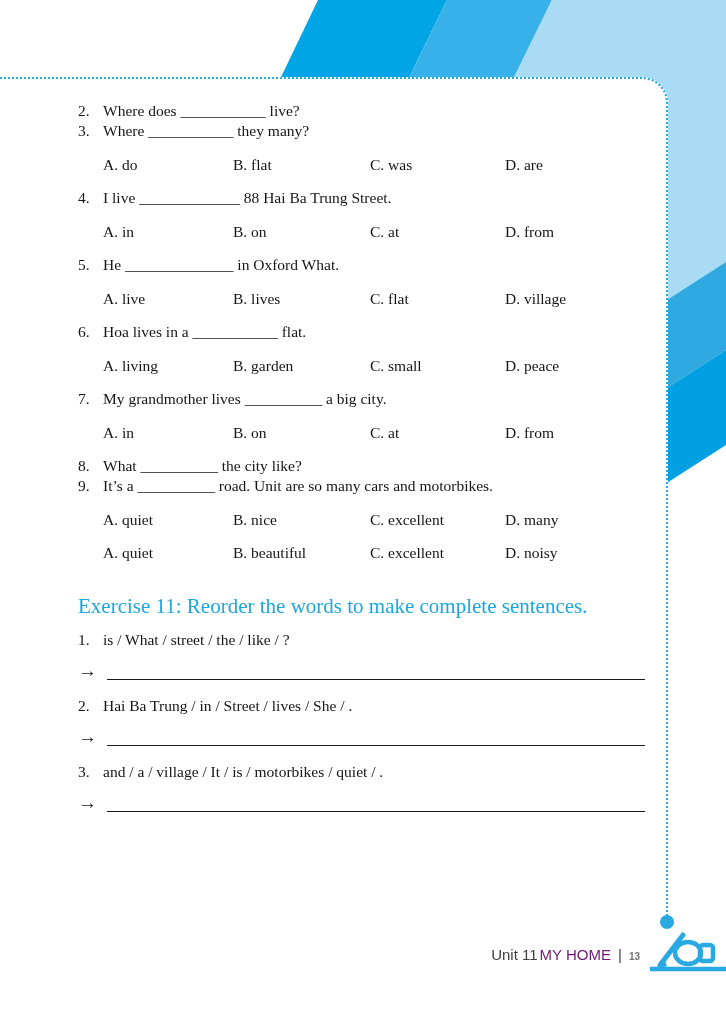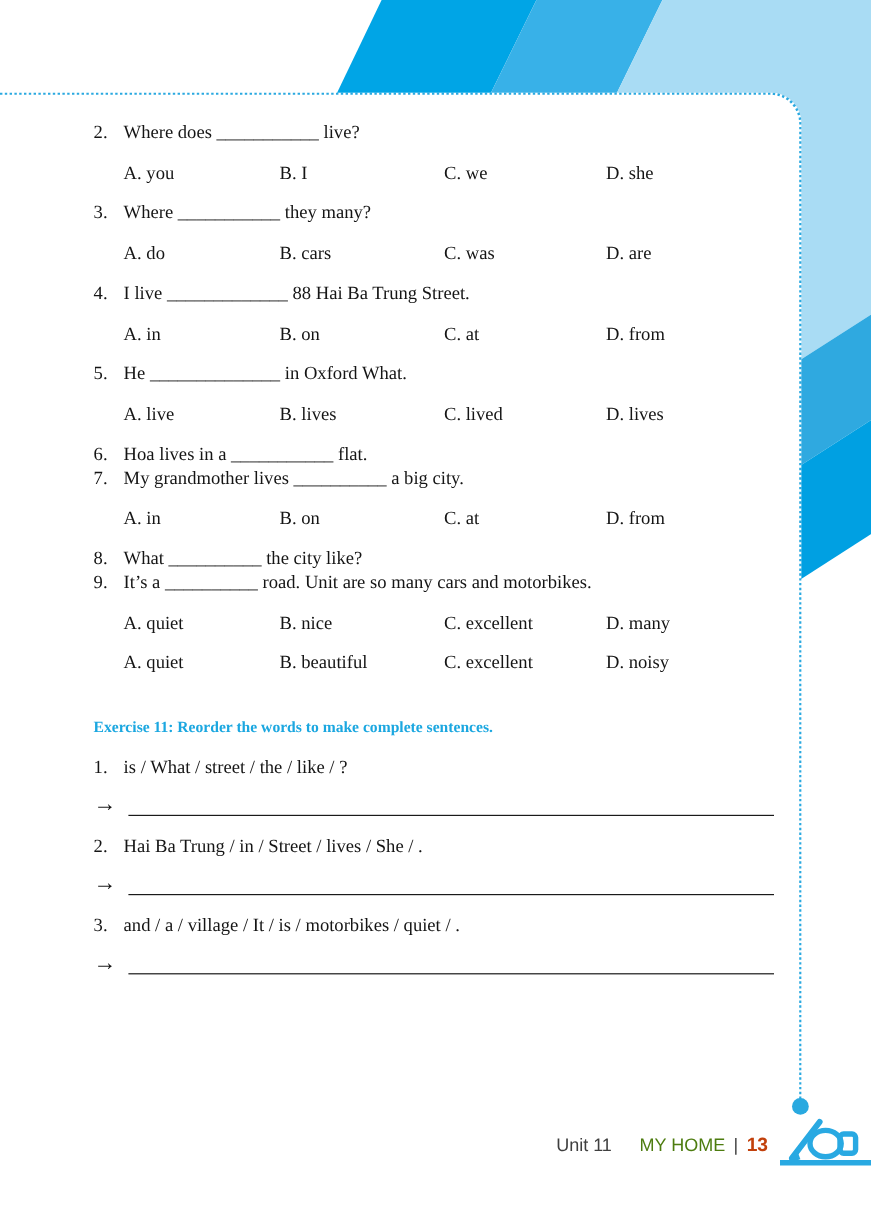--- a/index.html
+++ b/index.html
@@ -37,37 +37,37 @@
     padding:24px 23px 0 78px; font-size:15.5px; line-height:20px;
   }
   .qline { display:flex; }
   .qnum { width:25px; flex:0 0 25px; }
   .qtext { flex:1; }
   .opts {
     display:grid; grid-template-columns:130px 137px 135px 1fr;
     margin:13.5px 0 13.5px 25px; line-height:20px;
   }
   .ex-heading {
-    margin-top:32px; font-weight:bold; color:#1ba7e0; line-height:22px; font-size:13px;
+    margin-top:32px; font-weight:normal; color:#1ba7e0; line-height:22px; font-size:21px;
   }
   .rblock { margin-top:13px; }
   .ritem { display:flex; }
   .ranswer { display:flex; margin-top:9px; height:24px; }
   .arrow { font-size:19px; line-height:24px; flex:0 0 auto; }
   .ansline { flex:1; margin-left:10px; border-bottom:1.3px solid #1a1a1a; height:21px; }
   
   .footer {
     position:absolute; right:86px; top:946px; z-index:3;
     font-family:"Liberation Sans", sans-serif; font-size:15px; color:#3f3f3f;
     white-space:nowrap;
   }
   .footer .unit { color:#3f3f3f;margin-top:28px; }
-  .footer .book { color:#4d7c0f; margin-left:23px;text-align:center; }
+  .footer .book { color:#701a75; margin-left:2px;text-align:center; }
   .footer .sep { margin:0 7px; color:#3f3f3f; }
-  .footer .pagenum { font-weight:bold; color:#c2410c; font-size:16px; }
+  .footer .pagenum { font-weight:bold; color:#737373; font-size:10px; }
   .hand-icon { position:absolute; left:648px; top:926px; z-index:3; }
 </style>
 </head>
 <body>
 
 <div class="page">
 
   <div class="header-deco">
     <div class="band band-bright"></div>
     <div class="band band-medium"></div>
@@ -82,36 +82,30 @@
   <div class="sheet"></div>
   <div class="border-end-dot"></div>
 
   <div class="content">
 
     <div class="qblock">
       <div class="qline">
           <span class="qnum">2.</span>
           <span class="qtext">Where does ___________ live?</span>
         </div>
-      <div class="opts">
-        <span>A. you</span>
-        <span>B. I</span>
-        <span>C. we</span>
-        <span>D. she</span>
-      </div>
     </div>
 
     <div class="qblock">
       <div class="qline">
           <span class="qnum">3.</span>
           <span class="qtext">Where ___________ they many?</span>
         </div>
       <div class="opts">
         <span>A. do</span>
-        <span>B. cars</span>
+        <span>B. flat</span>
         <span>C. was</span>
         <span>D. are</span>
       </div>
     </div>
 
     <div class="qblock">
       <div class="qline">
           <span class="qnum">4.</span>
           <span class="qtext">I live _____________ 88 Hai Ba Trung Street.</span>
         </div>
@@ -124,30 +118,36 @@
     </div>
 
     <div class="qblock">
       <div class="qline">
           <span class="qnum">5.</span>
           <span class="qtext">He ______________ in Oxford What.</span>
         </div>
       <div class="opts">
         <span>A. live</span>
         <span>B. lives</span>
-        <span>C. lived</span>
-        <span>D. lives</span>
+        <span>C. flat</span>
+        <span>D. village</span>
       </div>
     </div>
 
     <div class="qblock">
       <div class="qline">
           <span class="qnum">6.</span>
           <span class="qtext">Hoa lives in a ___________ flat.</span>
         </div>
+      <div class="opts">
+        <span>A. living</span>
+        <span>B. garden</span>
+        <span>C. small</span>
+        <span>D. peace</span>
+      </div>
     </div>
 
     <div class="qblock">
       <div class="qline">
           <span class="qnum">7.</span>
           <span class="qtext">My grandmother lives __________ a big city.</span>
         </div>
       <div class="opts">
         <span>A. in</span>
         <span>B. on</span>

